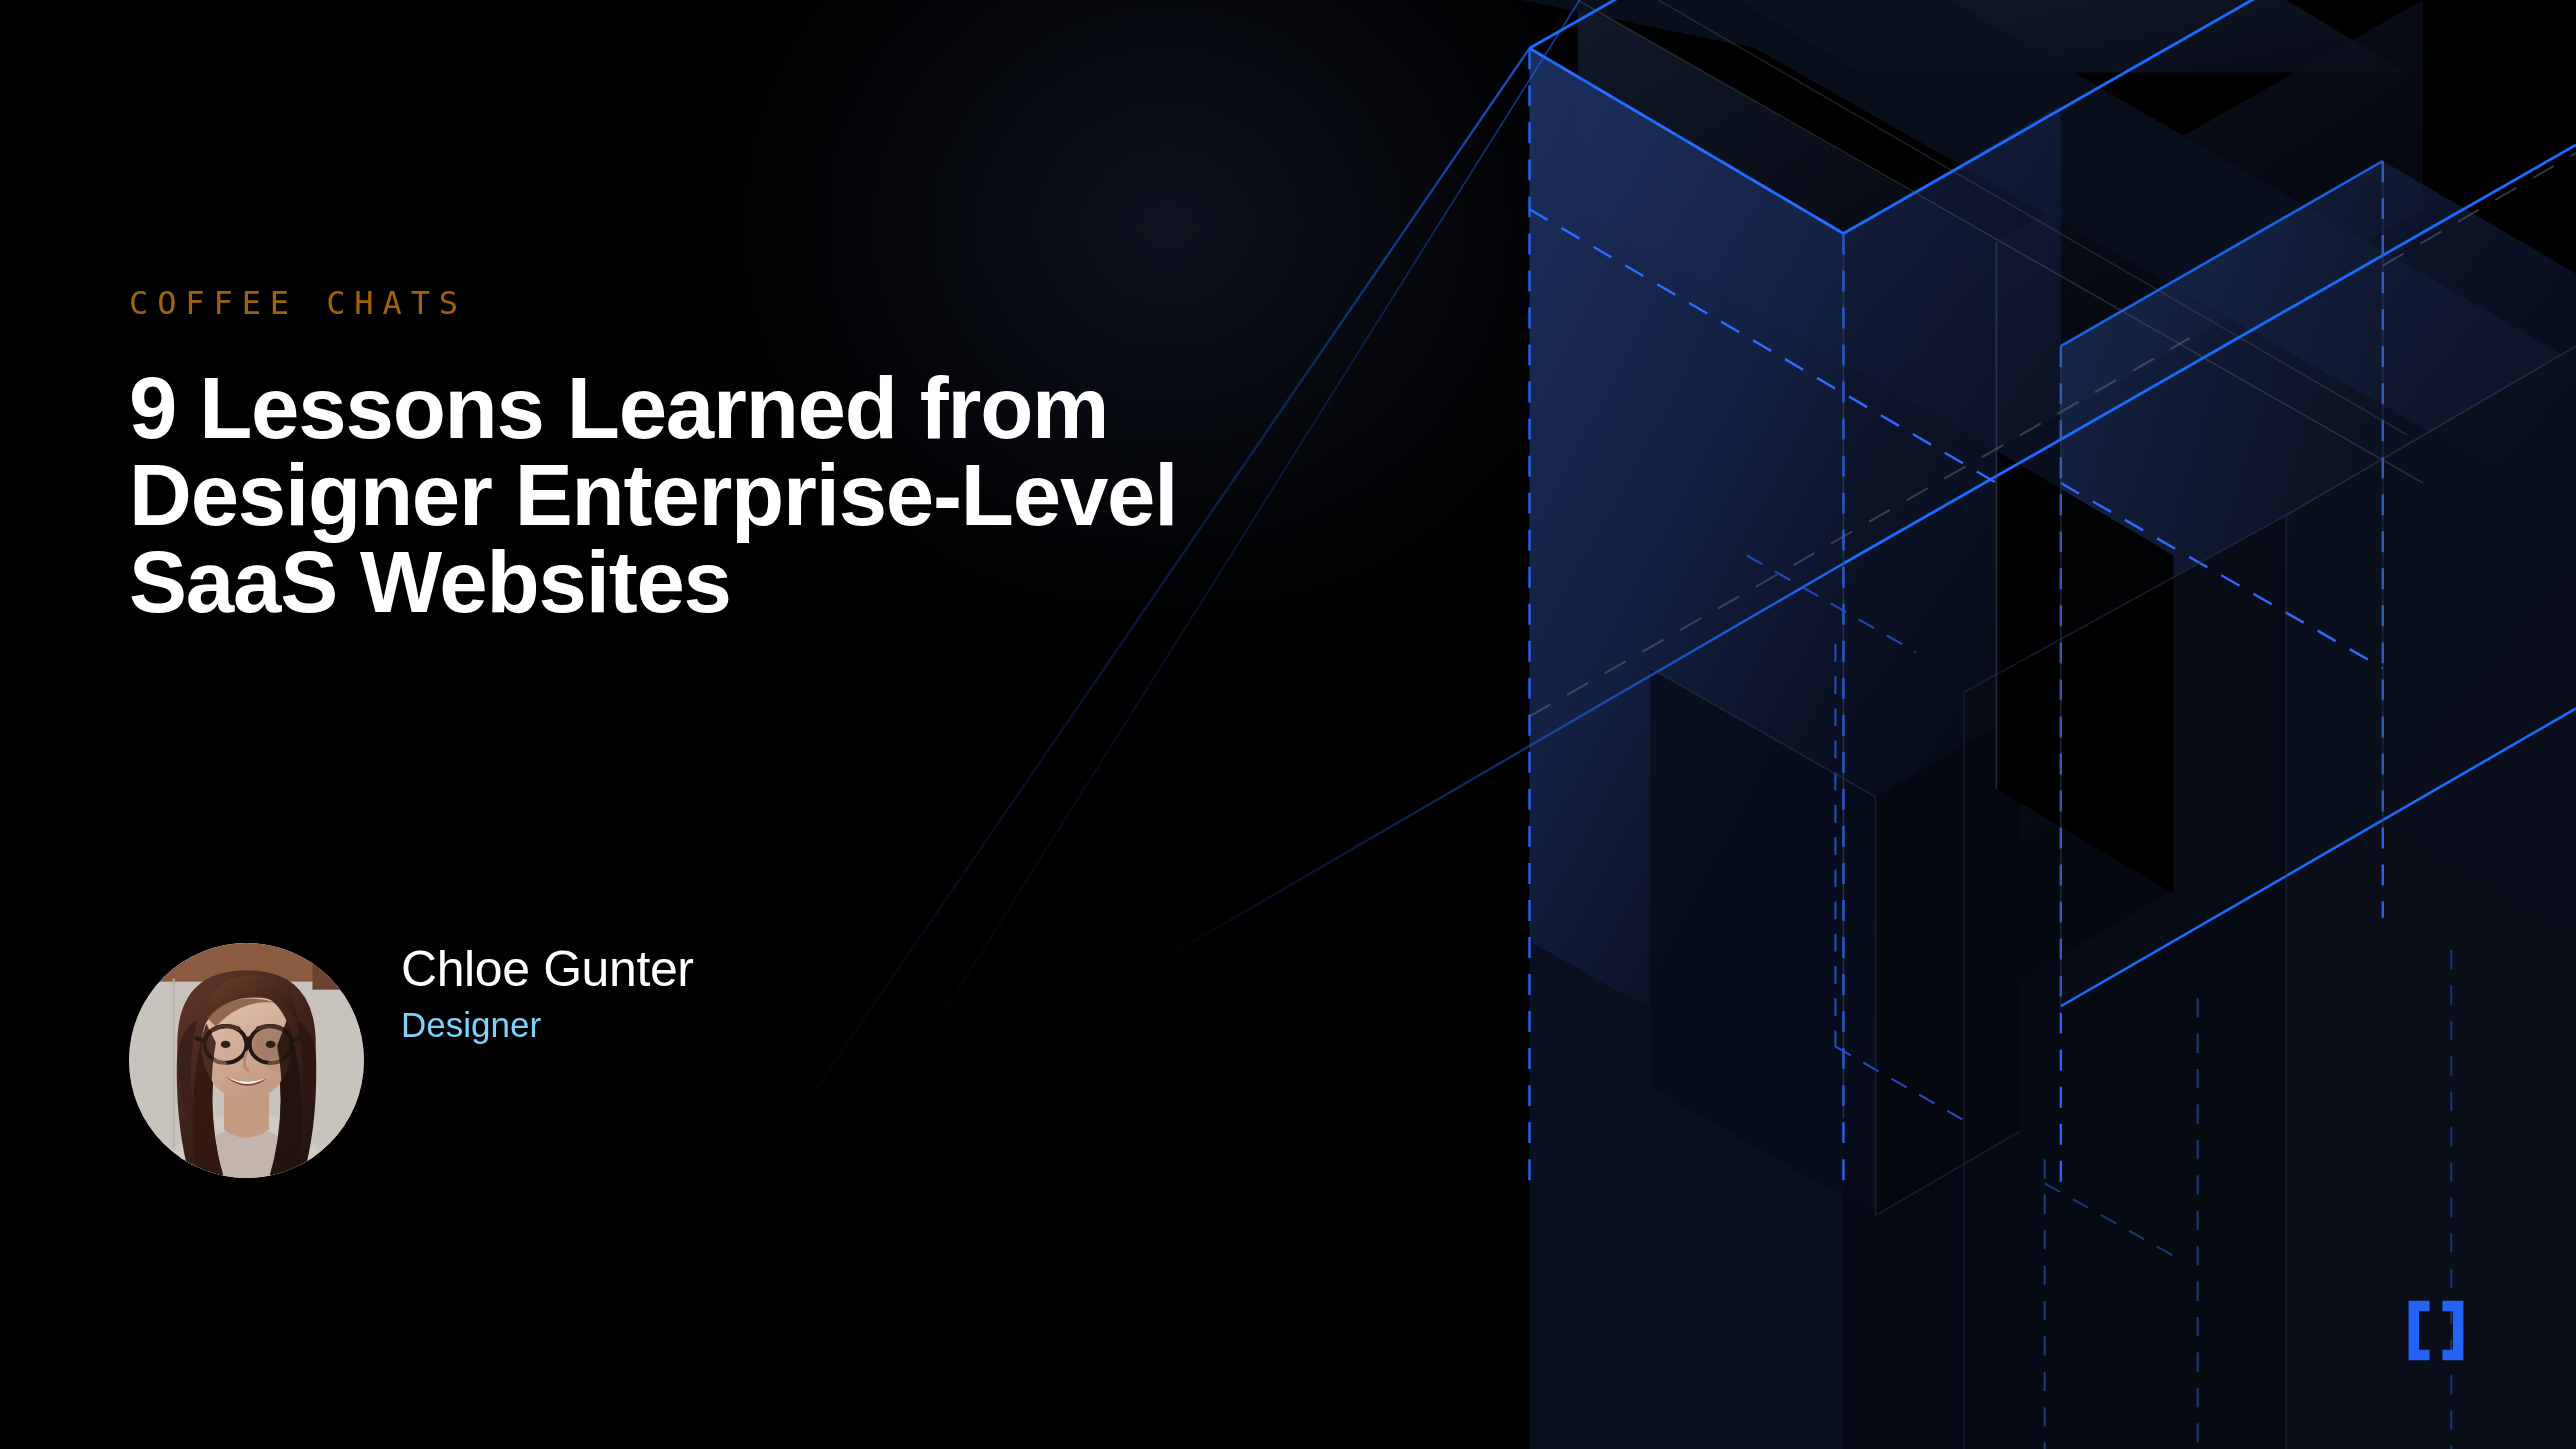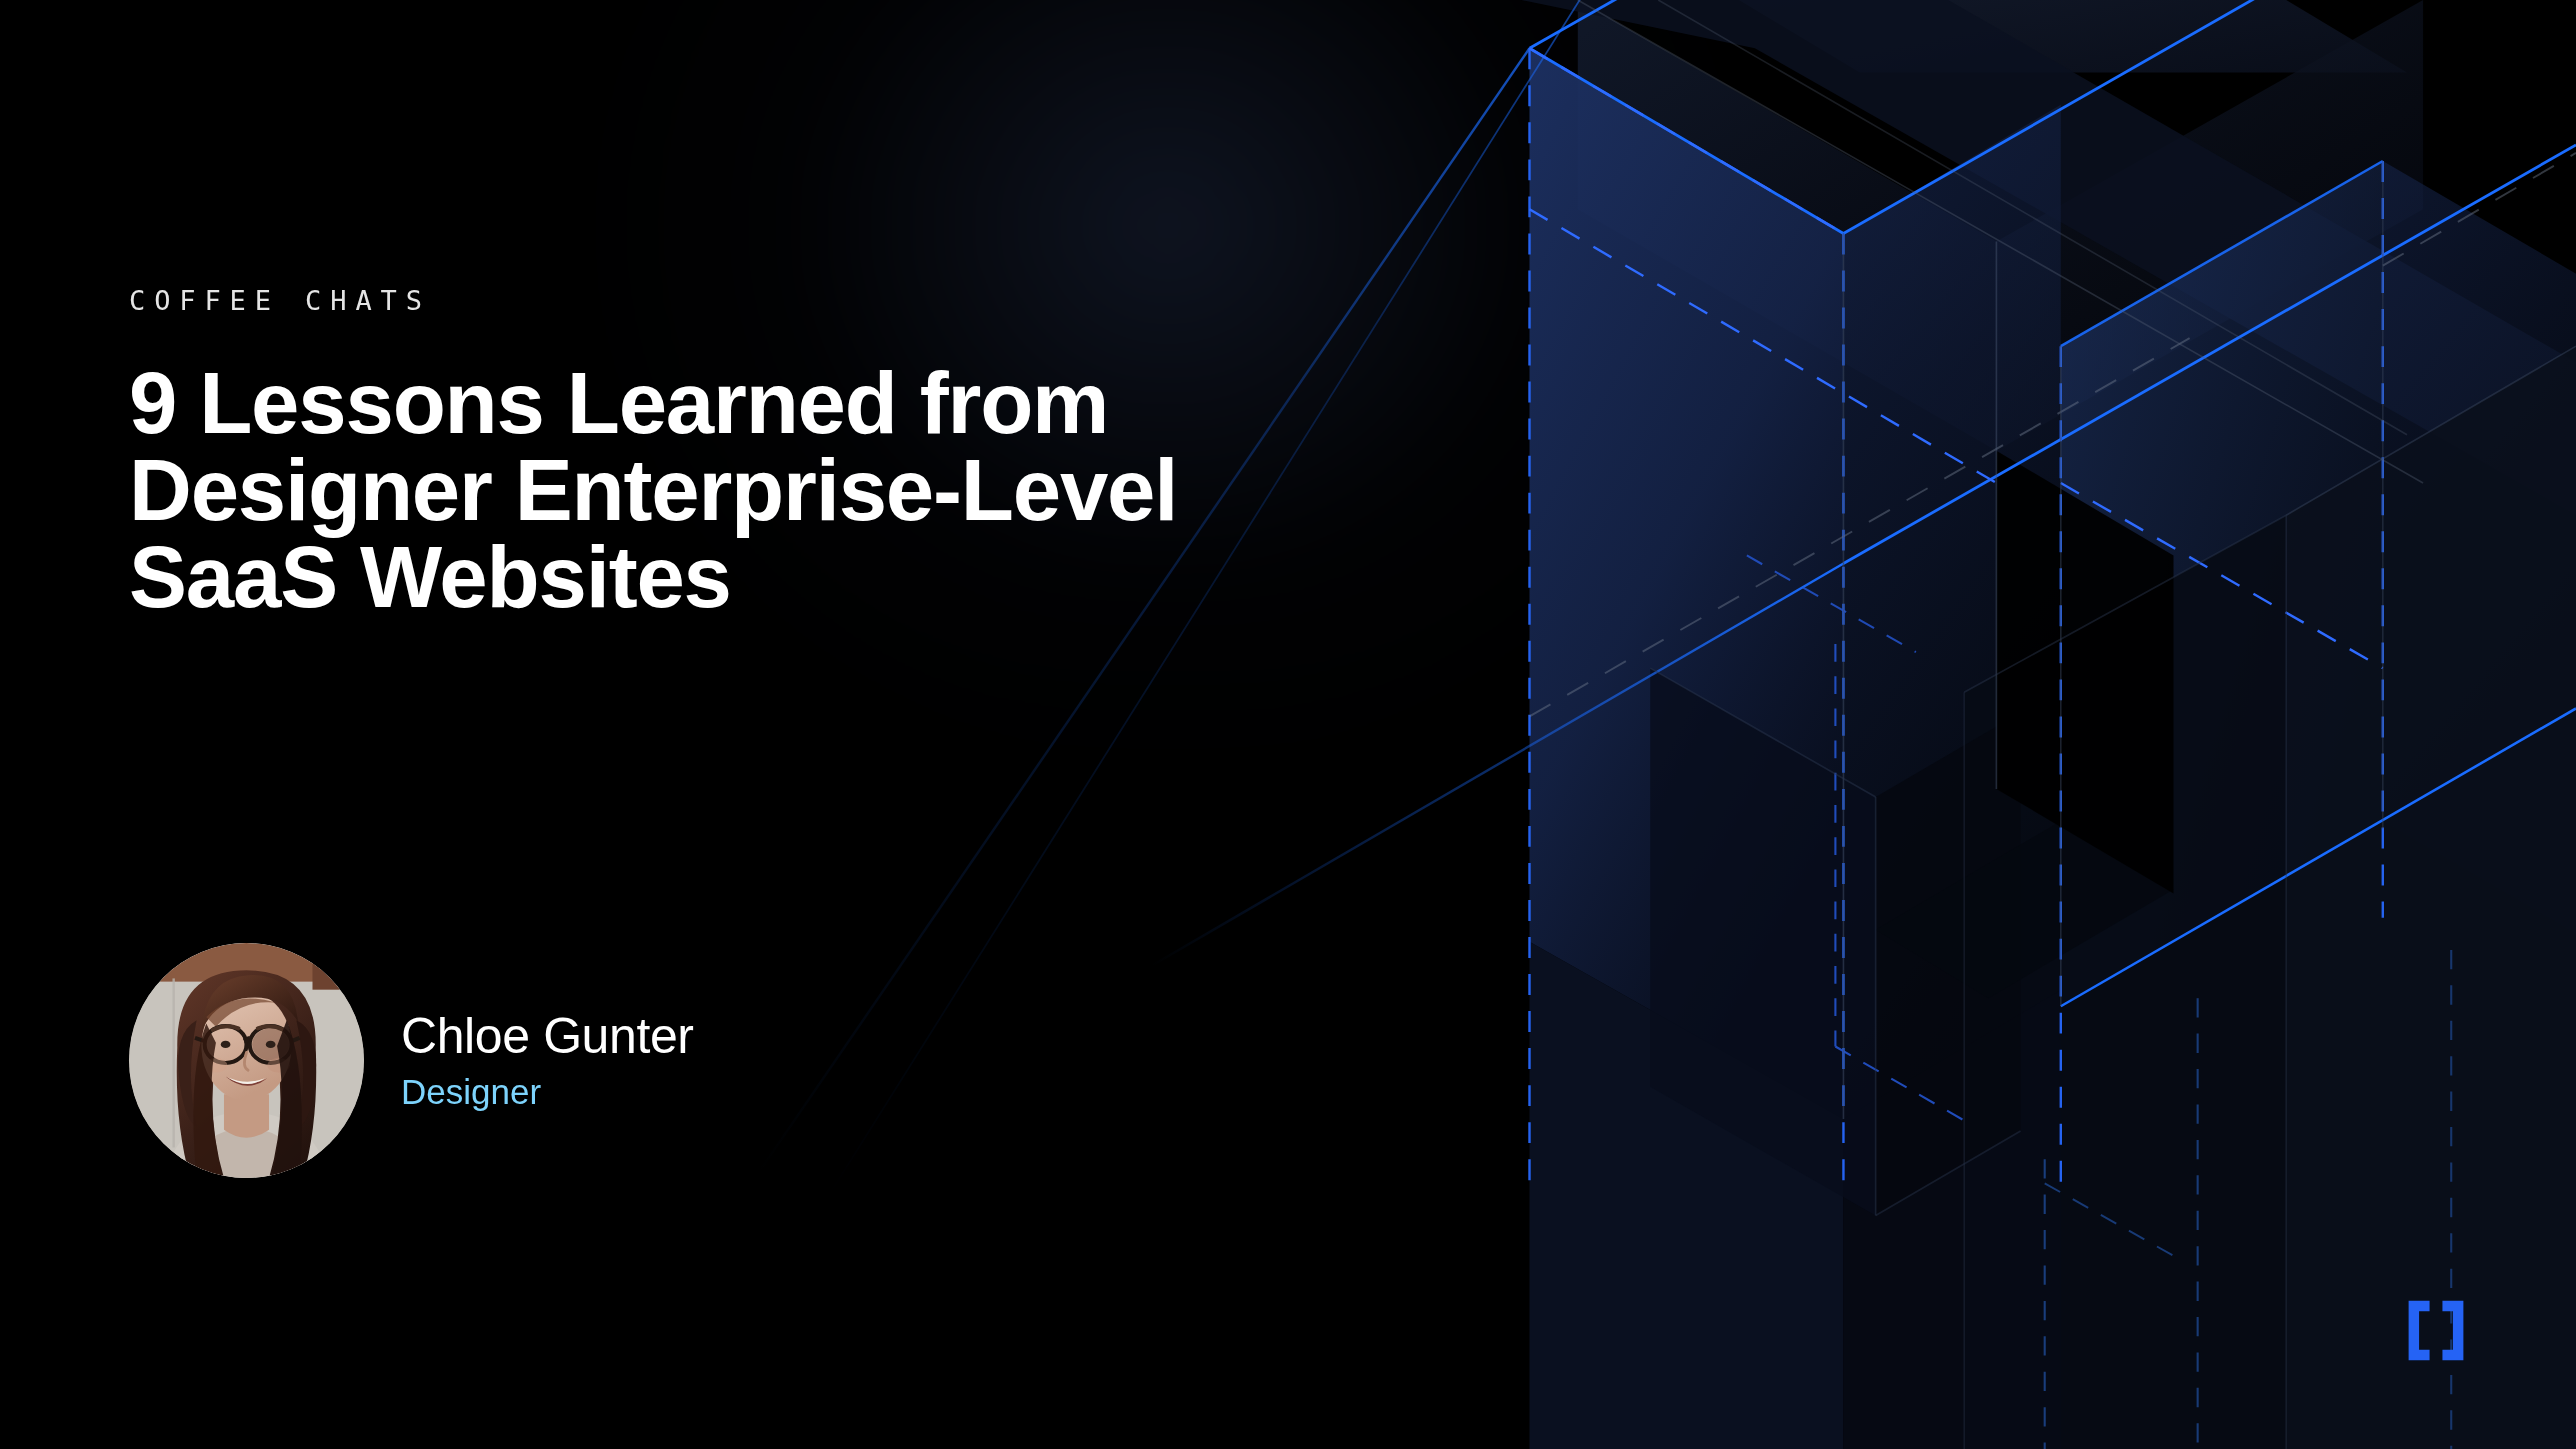--- a/index.html
+++ b/index.html
@@ -40,23 +40,23 @@
   
   #content {
     position:absolute;
     left:129px;
     top:287px;
     width:1417px;
   }
 
   #eyebrow {
     font-family:"DejaVu Sans Mono", "Liberation Mono", monospace;
-    font-size:27px;
+    font-size:32px;
     letter-spacing:8.9px;
-    color:#e5e5e5;
+    color:#a16207;
     text-transform:uppercase;
     line-height:1;
     margin-bottom:45px;
     white-space:nowrap;
   }
 
   #headline {
     font-family:"Liberation Sans", sans-serif;
     font-weight:700;
     font-size:87px;
@@ -66,21 +66,21 @@
     max-width:1401px;
   }
   #headline .hl-line { display:block; }
 
   
   #author {
     position:absolute;
     left:129px;
     top:943px;
     display:flex;
-    align-items:center;
+    align-items:flex-start;
     gap:37px;
   }
 
   #avatar {
     position:relative;
     width:235px; height:235px;
     border-radius:50%;
     overflow:hidden;
     flex:0 0 auto;
     background:#b9b4ae;

